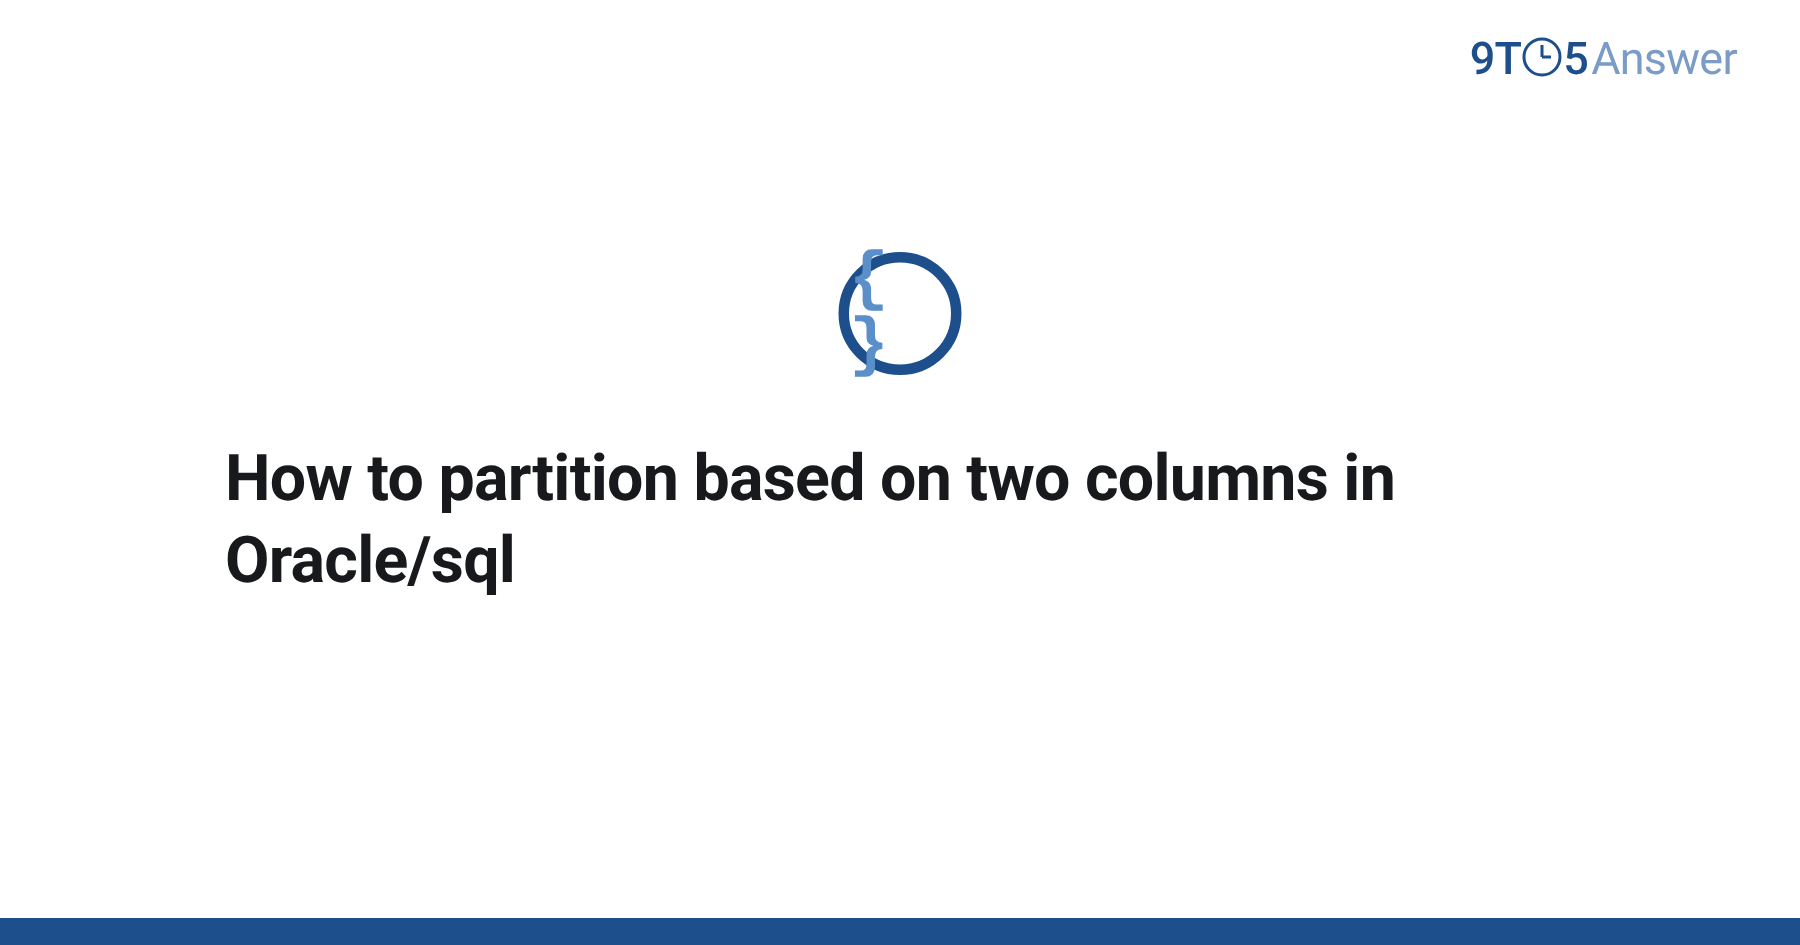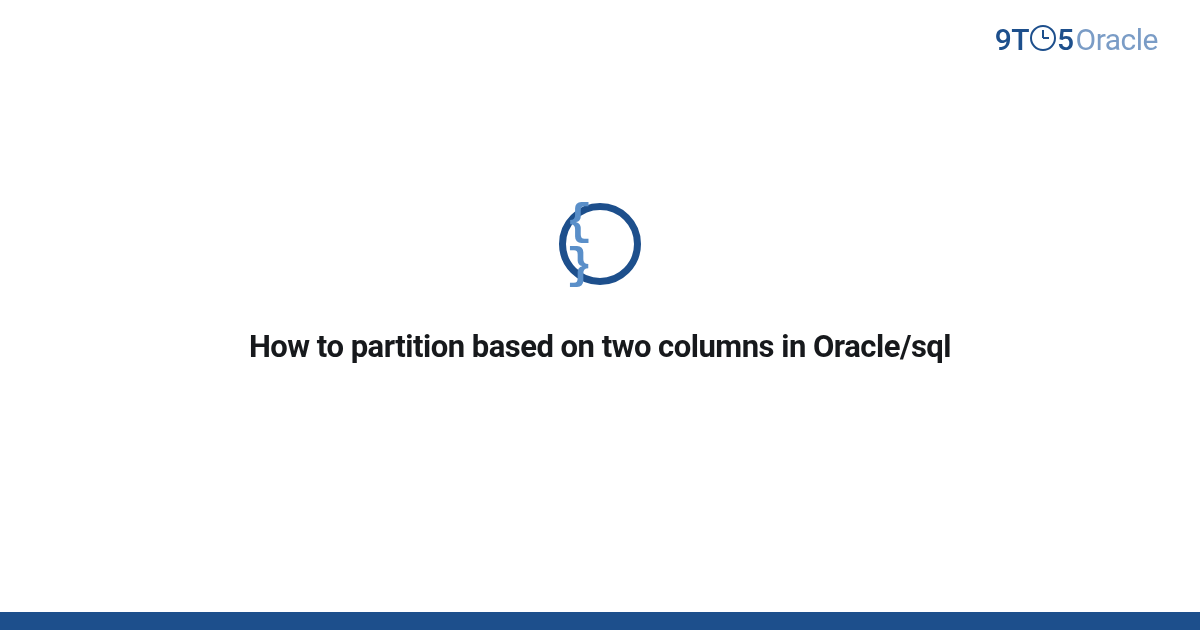--- a/index.html
+++ b/index.html
@@ -95,44 +95,44 @@
     .code-icon-inner {
       color: #5a8fc9;
       font-size: 44px;
       font-weight: 700;
       font-family: "Courier New", monospace;
       letter-spacing: -2px;
       line-height: 1;
     }
     .title {
       color: #17191c;
-      font-size: 31px;
+      font-size: 43px;
       font-weight: 700;
-      text-align: right;
+      text-align: left;
       line-height: 1.28;
       max-width: 900px;
       letter-spacing: -0.5px;
     }
     .footer-bar {
       position: absolute;
       bottom: 0;
       left: 0;
       width: 100%;
       height: 18px;
       background: #1d4f8c;
     }
   </style>
 </head>
 <body>
 
 <div class="header">
   <span class="logo-9t">9T</span>
   <span class="logo-clock"></span>
   <span class="logo-5">5</span>
-  <span class="logo-answer">Oracle</span>
+  <span class="logo-answer">Answer</span>
 </div>
 
 <div class="content">
   <div class="code-icon">
     <span class="code-icon-inner">{ }</span>
   </div>
   <h1 class="title">How to partition based on two columns in Oracle/sql</h1>
 </div>
 
 <div class="footer-bar"></div>

